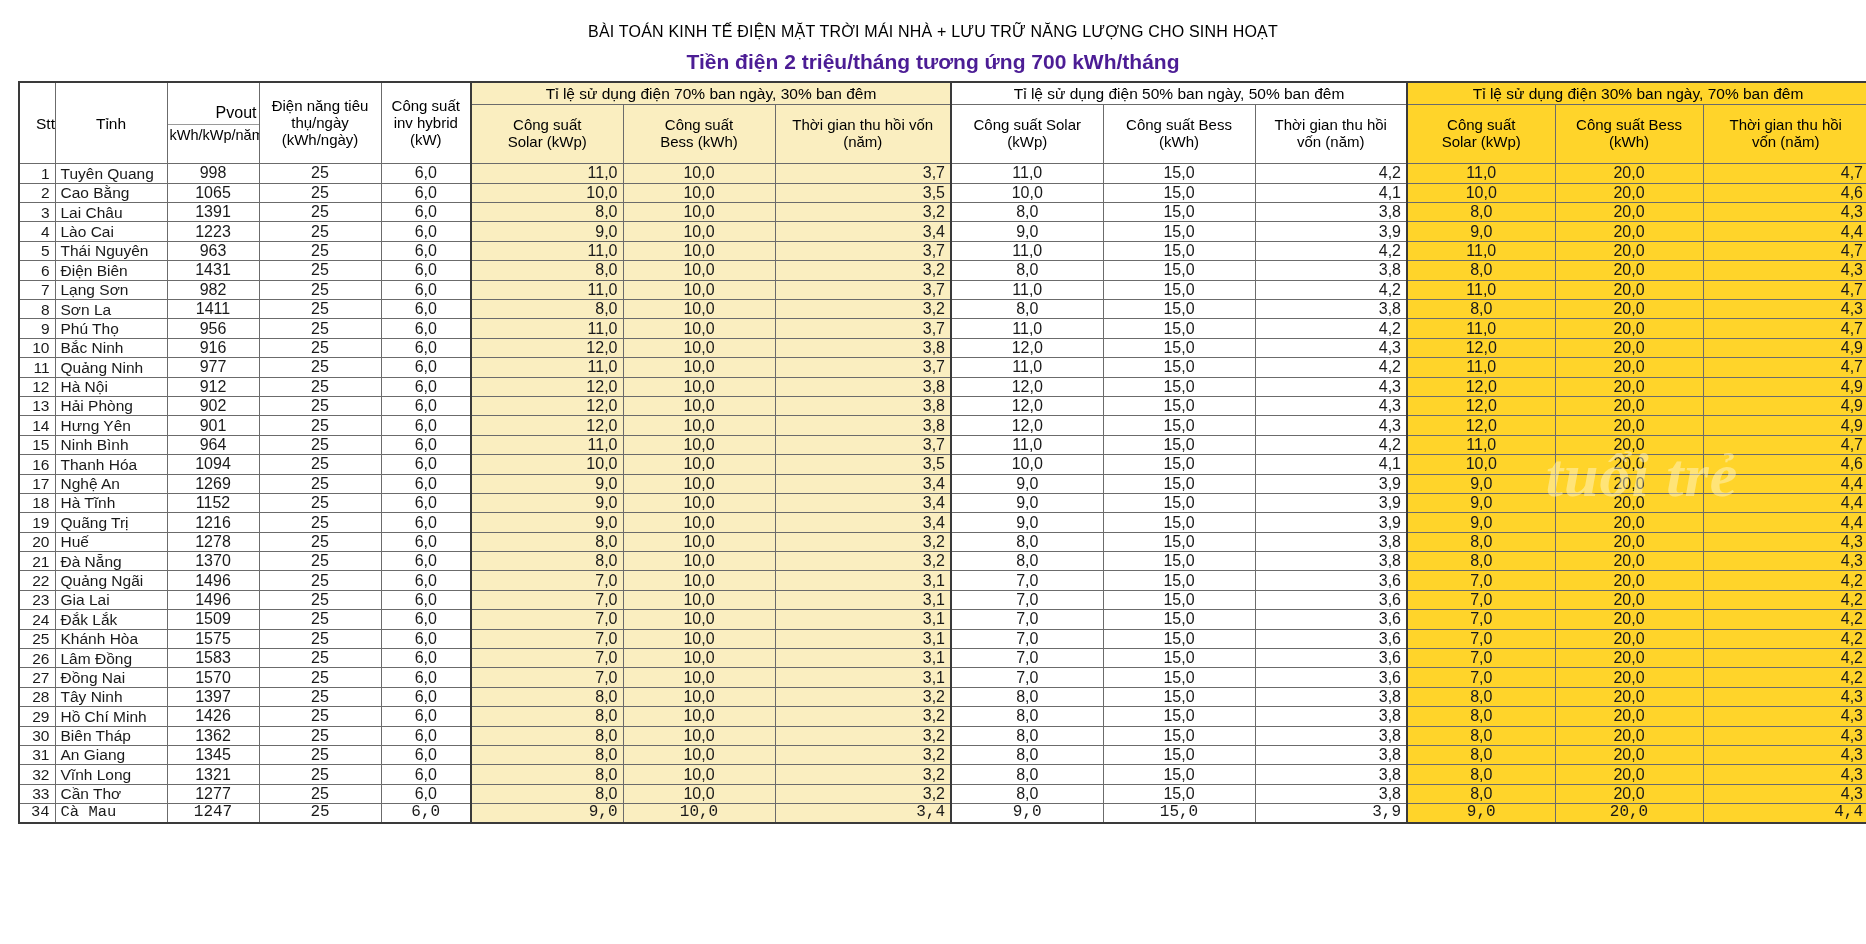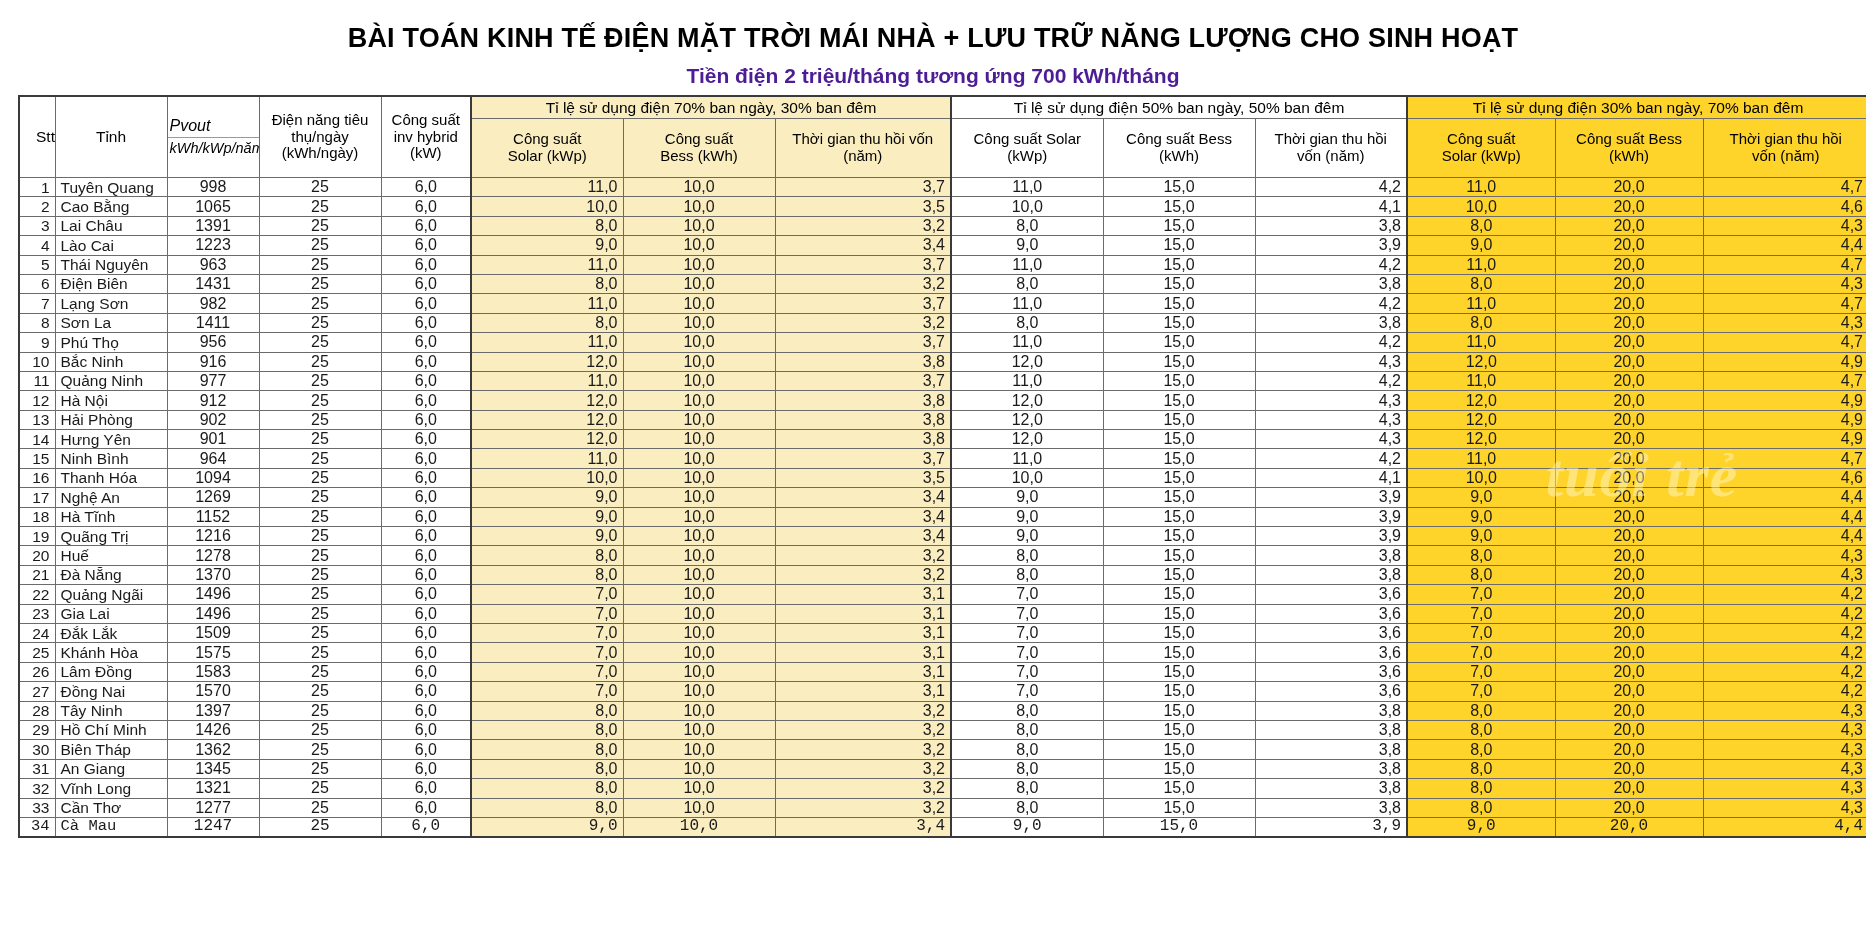--- a/index.html
+++ b/index.html
@@ -46,22 +46,22 @@
     letter-spacing: 1px;
     white-space: nowrap;
   }
 
   
   .title-block {
     padding-top: 22px;
   }
   .main-title {
     text-align: center;
-    font-size: 27px;
-    font-weight: bold;
+    font-size: 16px;
+    font-weight: normal;
     letter-spacing: 0.2px;
     color: #000;
     line-height: 1.25;
   }
   .sub-title {
     text-align: center;
     font-size: 21px;
     font-weight: bold;
     color: #4c1d95;
     line-height: 1.25;
@@ -105,22 +105,21 @@
     background: #ffffff;
     height: 58px;
   }
   .hdr.g1 { background: #faeec0; }
   .hdr.g3 { background: #ffd42a; }
   .hdr .l2 { display: block; }
 
   .hdr-split {
     padding: 0 !important;
     background: #ffffff;
-    text-align: left;
-    font-style: italic;
+    text-align: right;
   }
   .hdr-split .top {
     display: block;
     border-bottom: 1px solid #9a9a9a;
     padding: 3px 2px 2px 2px;
     font-size: 16px;
   }
   .hdr-split .bot {
     display: block;
     padding: 2px 2px 3px 2px;

